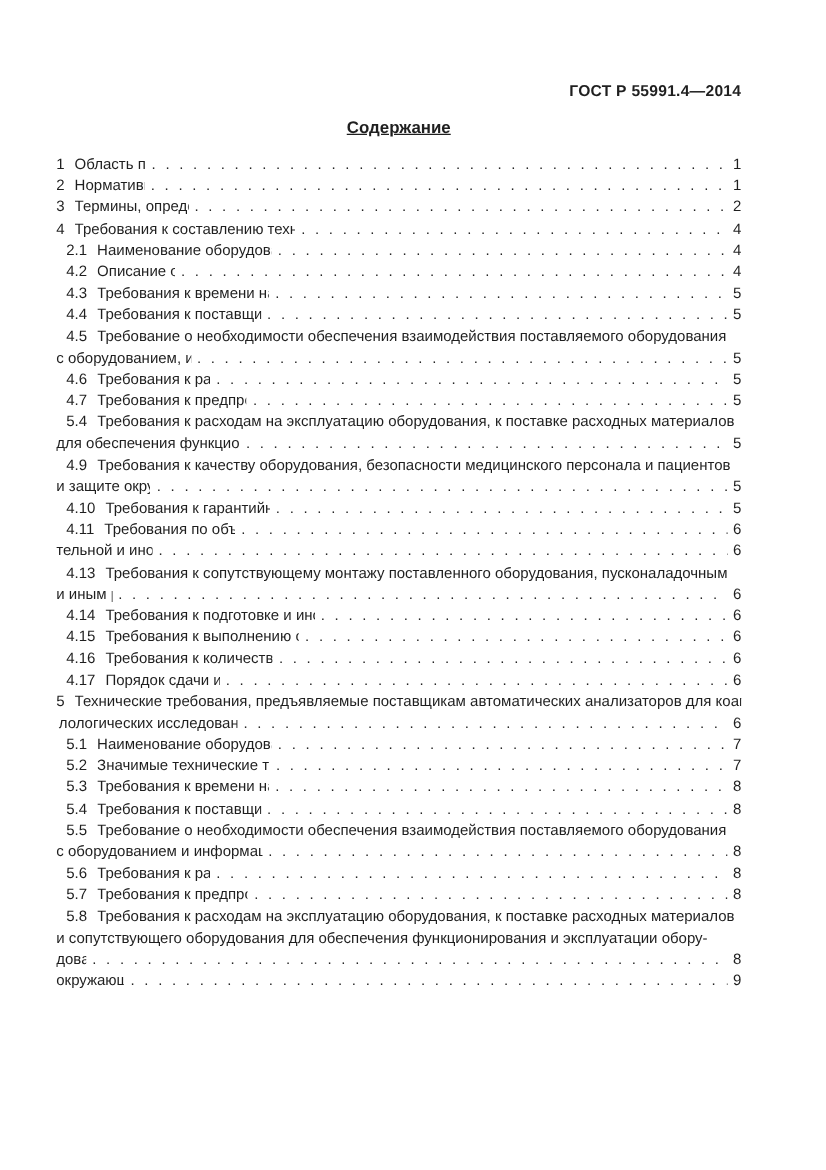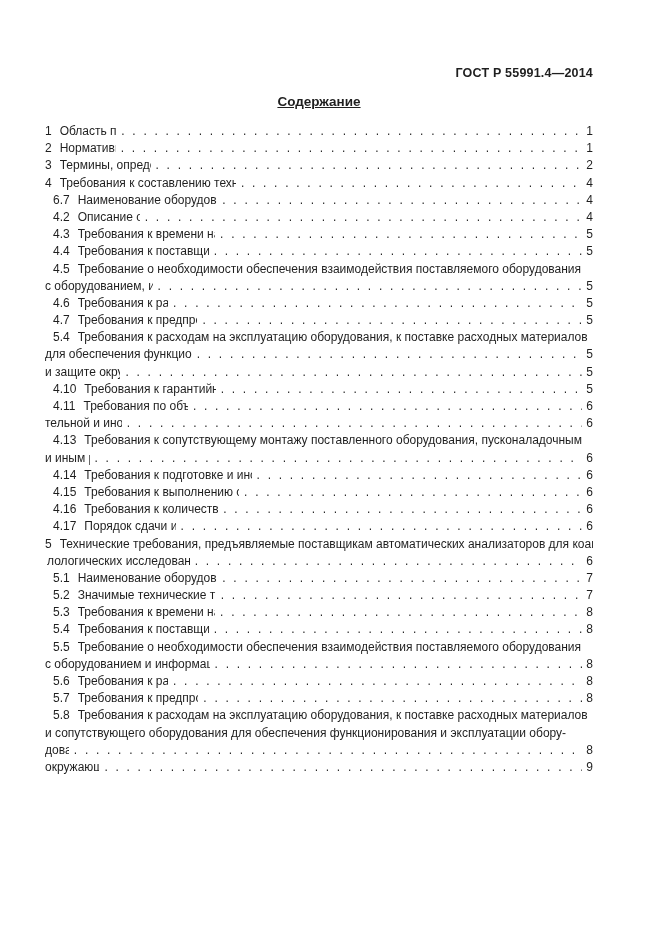--- a/index.html
+++ b/index.html
@@ -122,21 +122,21 @@
         <div class="toc-entry">
           <div class="toc-line">
             <span class="toc-num">4</span>
             <span class="toc-text">Требования к составлению технических заданий для проведения государственных закупок.</span>
             <span class="toc-leader">. . . . . . . . . . . . . . . . . . . . . . . . . . . . . . . . . . . . . . . . . . . . . . . . . . . . . . . . . . . . . . . . . . . . . . . . . . . . . . . . . . . . . . . . . .</span>
             <span class="toc-page">4</span>
           </div>
         </div>
         <div class="toc-entry">
           <div class="toc-line sub-first">
-            <span class="toc-num">6.7</span>
+            <span class="toc-num">2.1</span>
             <span class="toc-text">Наименование оборудования, его назначение и цели использования</span>
             <span class="toc-leader">. . . . . . . . . . . . . . . . . . . . . . . . . . . . . . . . . . . . . . . . . . . . . . . . . . . . . . . . . . . . . . . . . . . . . . . . . . . . . . . . . . . . . . . . . .</span>
             <span class="toc-page">4</span>
           </div>
         </div>
         <div class="toc-entry">
           <div class="toc-line sub-first">
             <span class="toc-num">4.2</span>
             <span class="toc-text">Описание оборудования.</span>
             <span class="toc-leader">. . . . . . . . . . . . . . . . . . . . . . . . . . . . . . . . . . . . . . . . . . . . . . . . . . . . . . . . . . . . . . . . . . . . . . . . . . . . . . . . . . . . . . . . . .</span>
@@ -191,20 +191,24 @@
             <span class="toc-num">5.4</span>
             <span class="toc-text">Требования к расходам на эксплуатацию оборудования, к поставке расходных материалов</span>
           </div>
           <div class="toc-line">
             <span class="toc-text">для обеспечения функционирования и эксплуатации оборудования</span>
             <span class="toc-leader">. . . . . . . . . . . . . . . . . . . . . . . . . . . . . . . . . . . . . . . . . . . . . . . . . . . . . . . . . . . . . . . . . . . . . . . . . . . . . . . . . . . . . . . . . .</span>
             <span class="toc-page">5</span>
           </div>
         </div>
         <div class="toc-entry">
+          <div class="toc-line sub-first">
+            <span class="toc-num">4.9</span>
+            <span class="toc-text">Требования к качеству оборудования, безопасности медицинского персонала и пациентов</span>
+          </div>
           <div class="toc-line">
             <span class="toc-text">и защите окружающей среды</span>
             <span class="toc-leader">. . . . . . . . . . . . . . . . . . . . . . . . . . . . . . . . . . . . . . . . . . . . . . . . . . . . . . . . . . . . . . . . . . . . . . . . . . . . . . . . . . . . . . . . . .</span>
             <span class="toc-page">5</span>
           </div>
         </div>
         <div class="toc-entry">
           <div class="toc-line sub-first">
             <span class="toc-num">4.10</span>
             <span class="toc-text">Требования к гарантийному и постгарантийному обслуживанию.</span>

